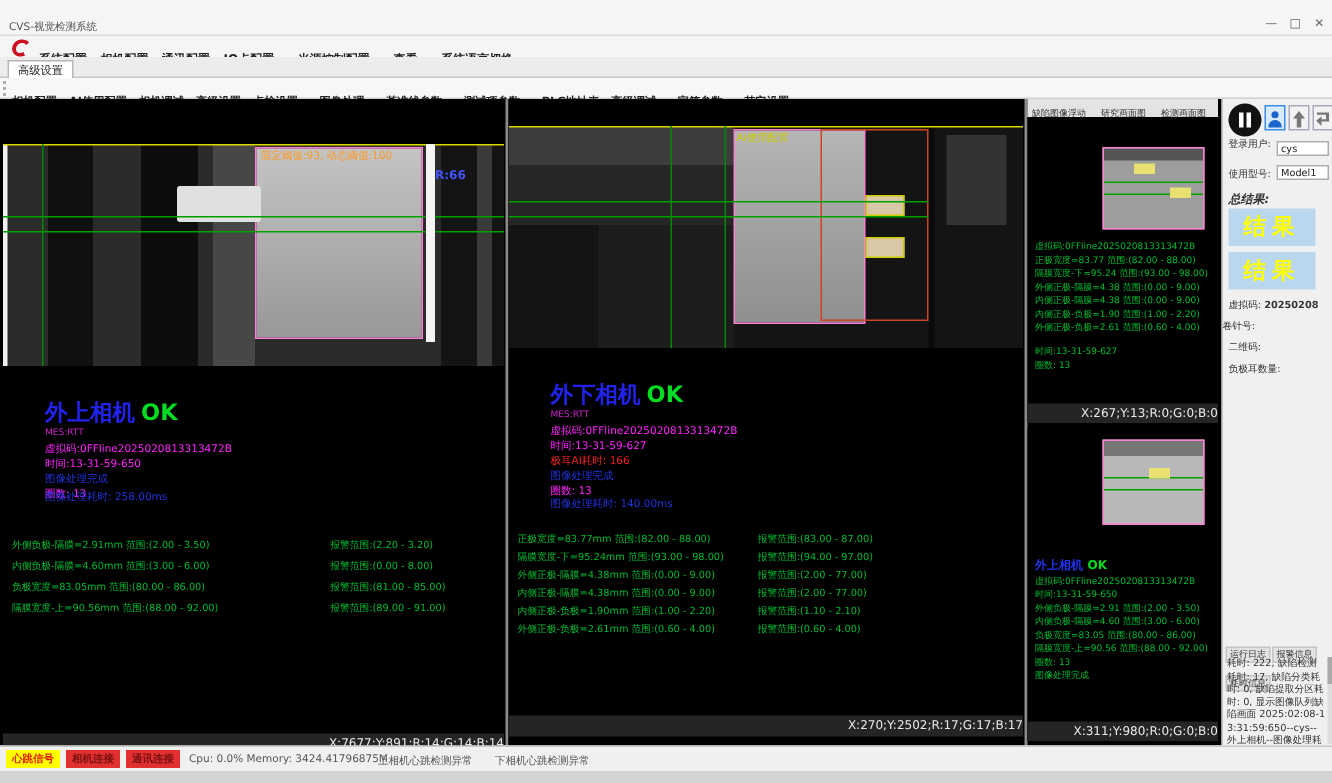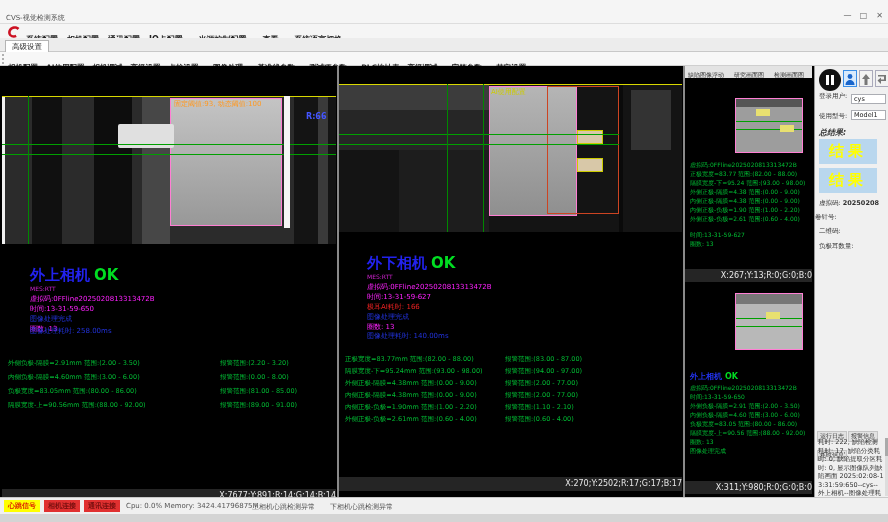--- a/index.html
+++ b/index.html
@@ -31,21 +31,21 @@
   .pane { top:0; height:431px; background:#000; overflow:hidden; }
   .coords-strip { left:0; width:100%; height:14px; background:#252525; color:#e8e8e8; font-size:8px; line-height:14px; padding-left:3px;text-align:right; }
 
   
   .cam-img { overflow:hidden; }
   .yline { left:0; width:100%; height:1px; background:#d8d800; }
   .gline { height:1px; background:#00a000; }
   .gvline { width:1px; background:#008800; }
   .cell { border:1px solid #ff7fd4; background:linear-gradient(180deg,#c4c4c4,#989898); }
   .overlay-orange { color:#ff9922; font-size:7px; white-space:nowrap; }
-  .overlay-blue { color:#4455ff; font-size:8px; font-weight:700;padding-left:16px; }
+  .overlay-blue { color:#4455ff; font-size:8px; font-weight:700; }
   .overlay-yellow { color:#cccc00; font-size:7px; white-space:nowrap; }
 
   
   .cam-title { font-size:15px; font-weight:700; color:#2222ee; white-space:nowrap; }
   .cam-title .ok { color:#00dd22; margin-left:4px; }
   .t-mag { color:#ff22ff; font-size:7px; white-space:nowrap; }
   .t-blue { color:#2233dd; font-size:7px; white-space:nowrap; }
   .t-red { color:#ee2222; font-size:7px; white-space:nowrap; }
   .t-mes { color:#cc22cc; font-size:6px; white-space:nowrap; }
   .mrow { white-space:nowrap; height:14px; }

